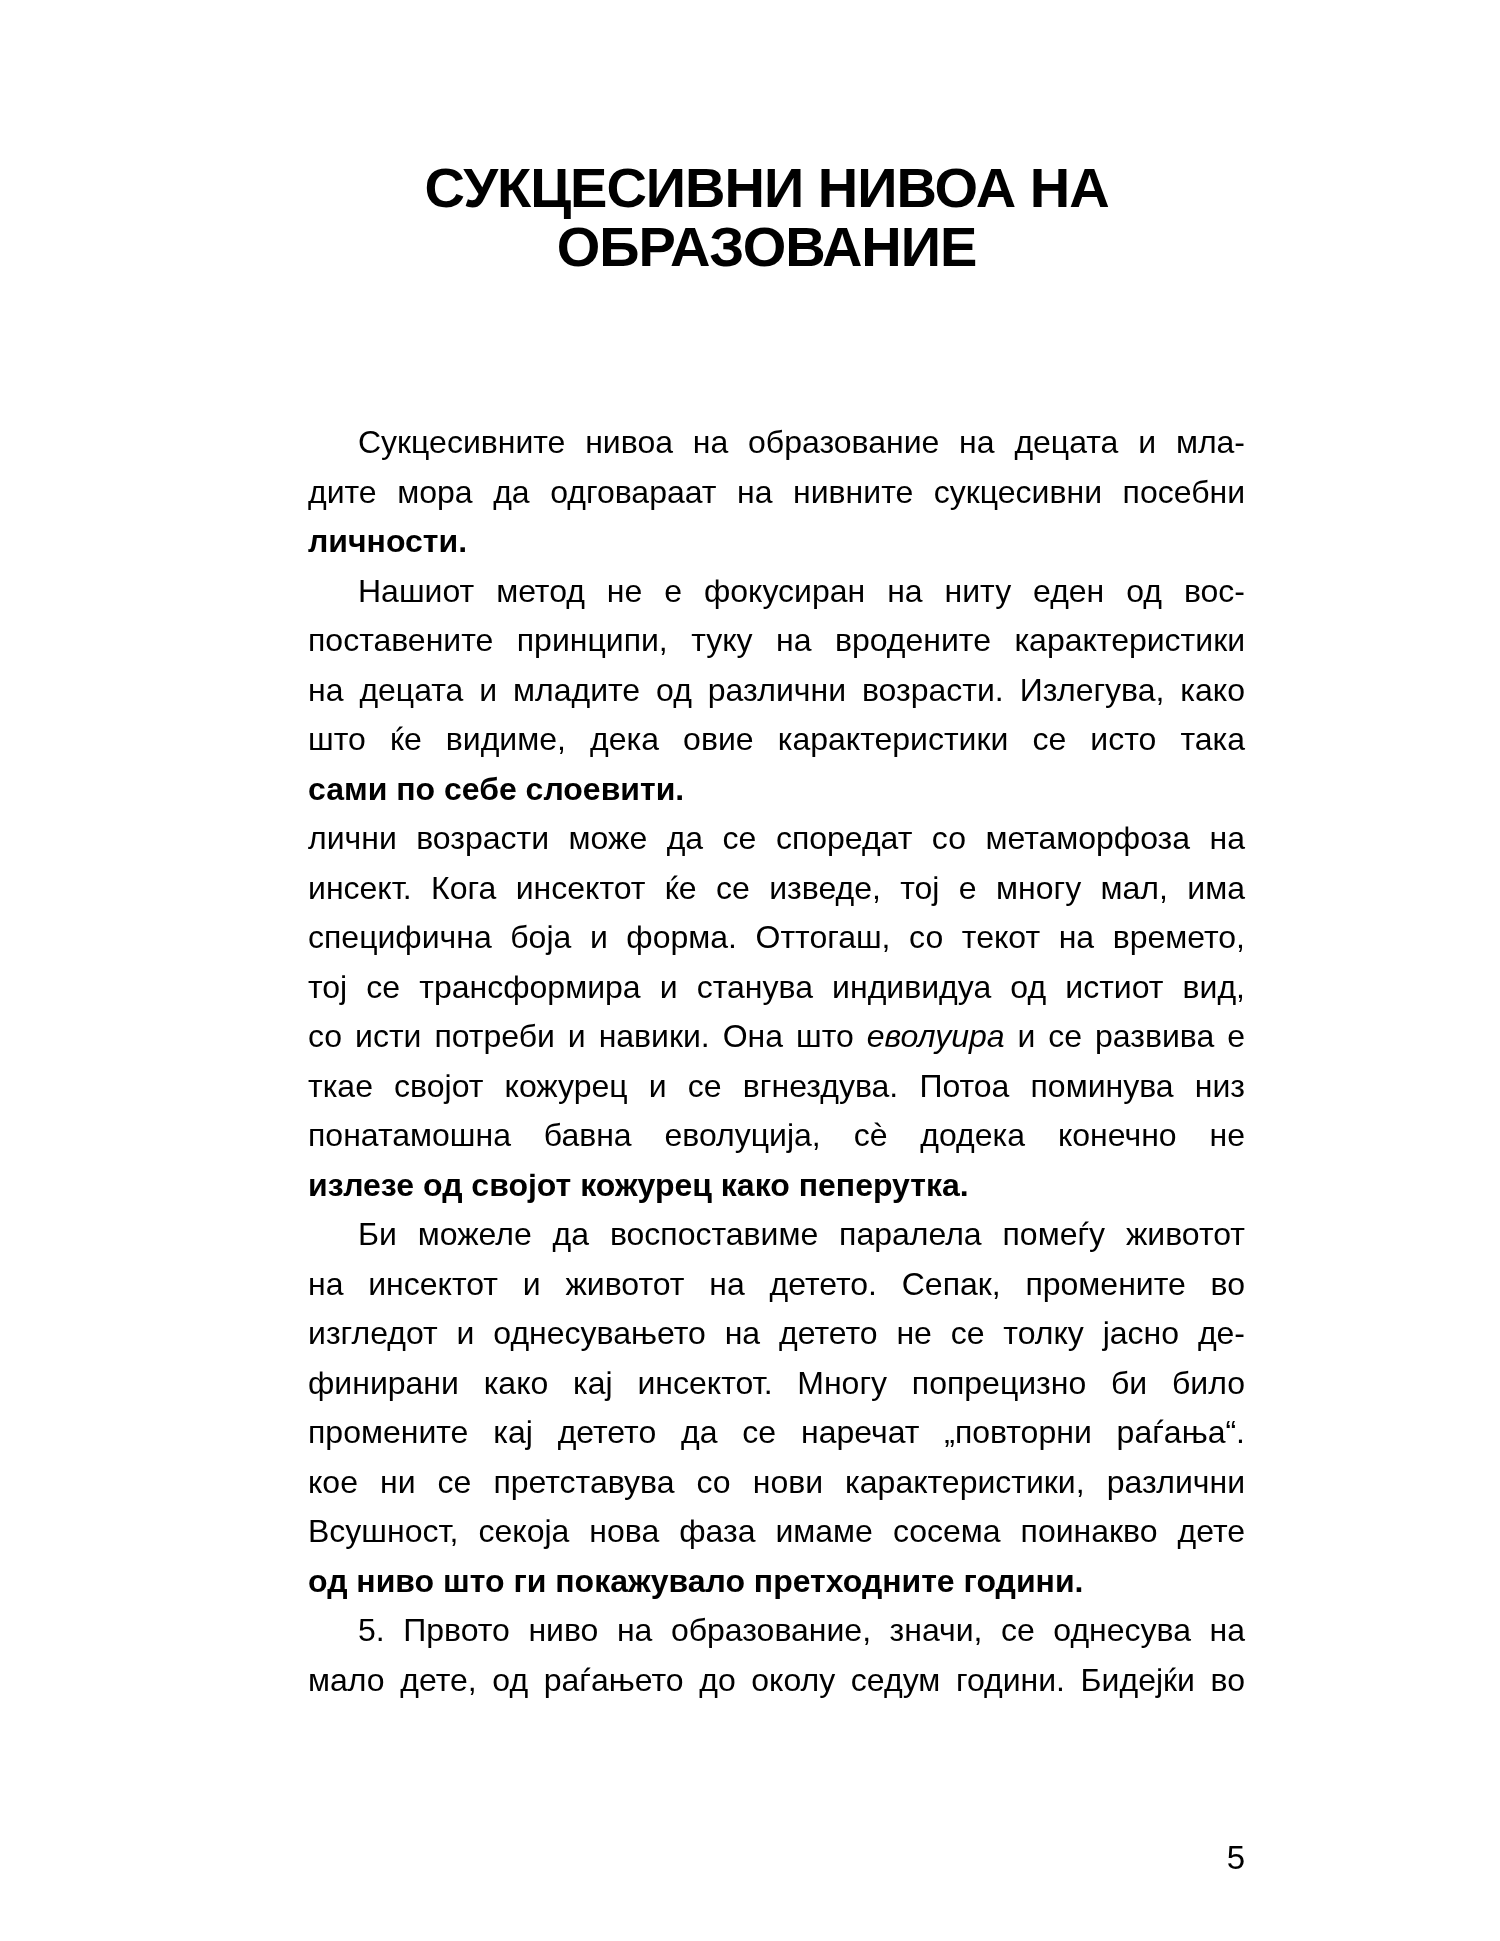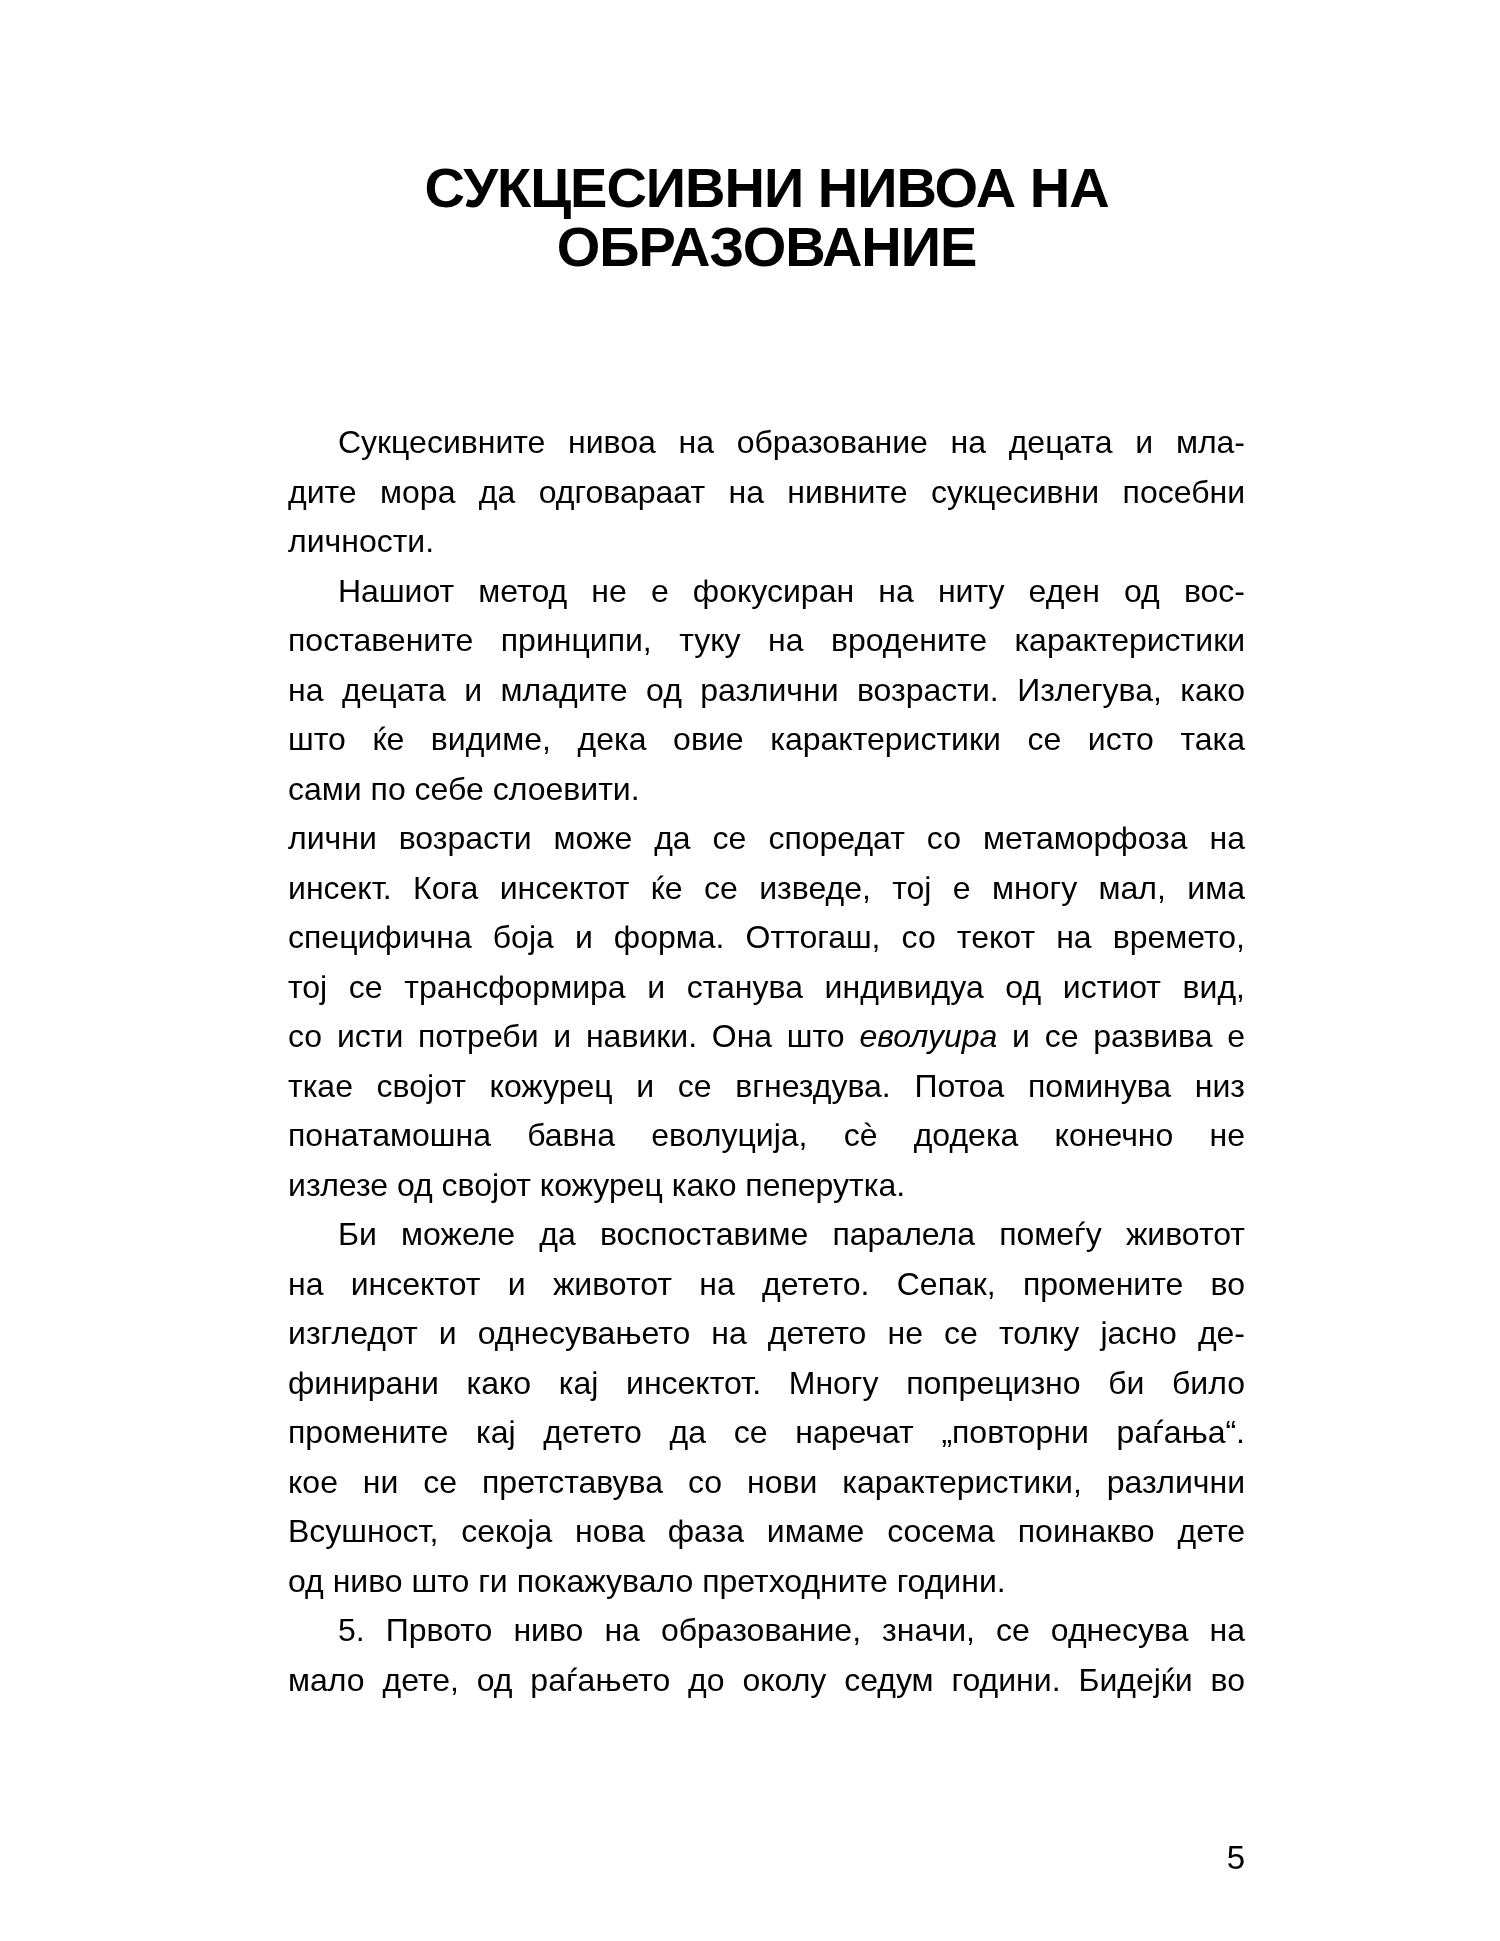--- a/index.html
+++ b/index.html
@@ -37,26 +37,28 @@
     font-size: 32px;
     line-height: 49.5px;
     color: #000000;
   }
   .line {
     height: 49.5px;
     text-align: justify;
     text-align-last: justify;
     -moz-text-align-last: justify;
     white-space: normal;
+    margin-left: 20px;
   }
   .line.first {
     text-indent: 50px;
   }
   .line.pl {
     text-align-last: left;
+    font-weight: bold;
     -moz-text-align-last: left;
   }
   .it {
     font-style: italic;
   }
   .pageno {
     position: absolute;
     top: 1838px;
     left: 288px;
     width: 957px;

